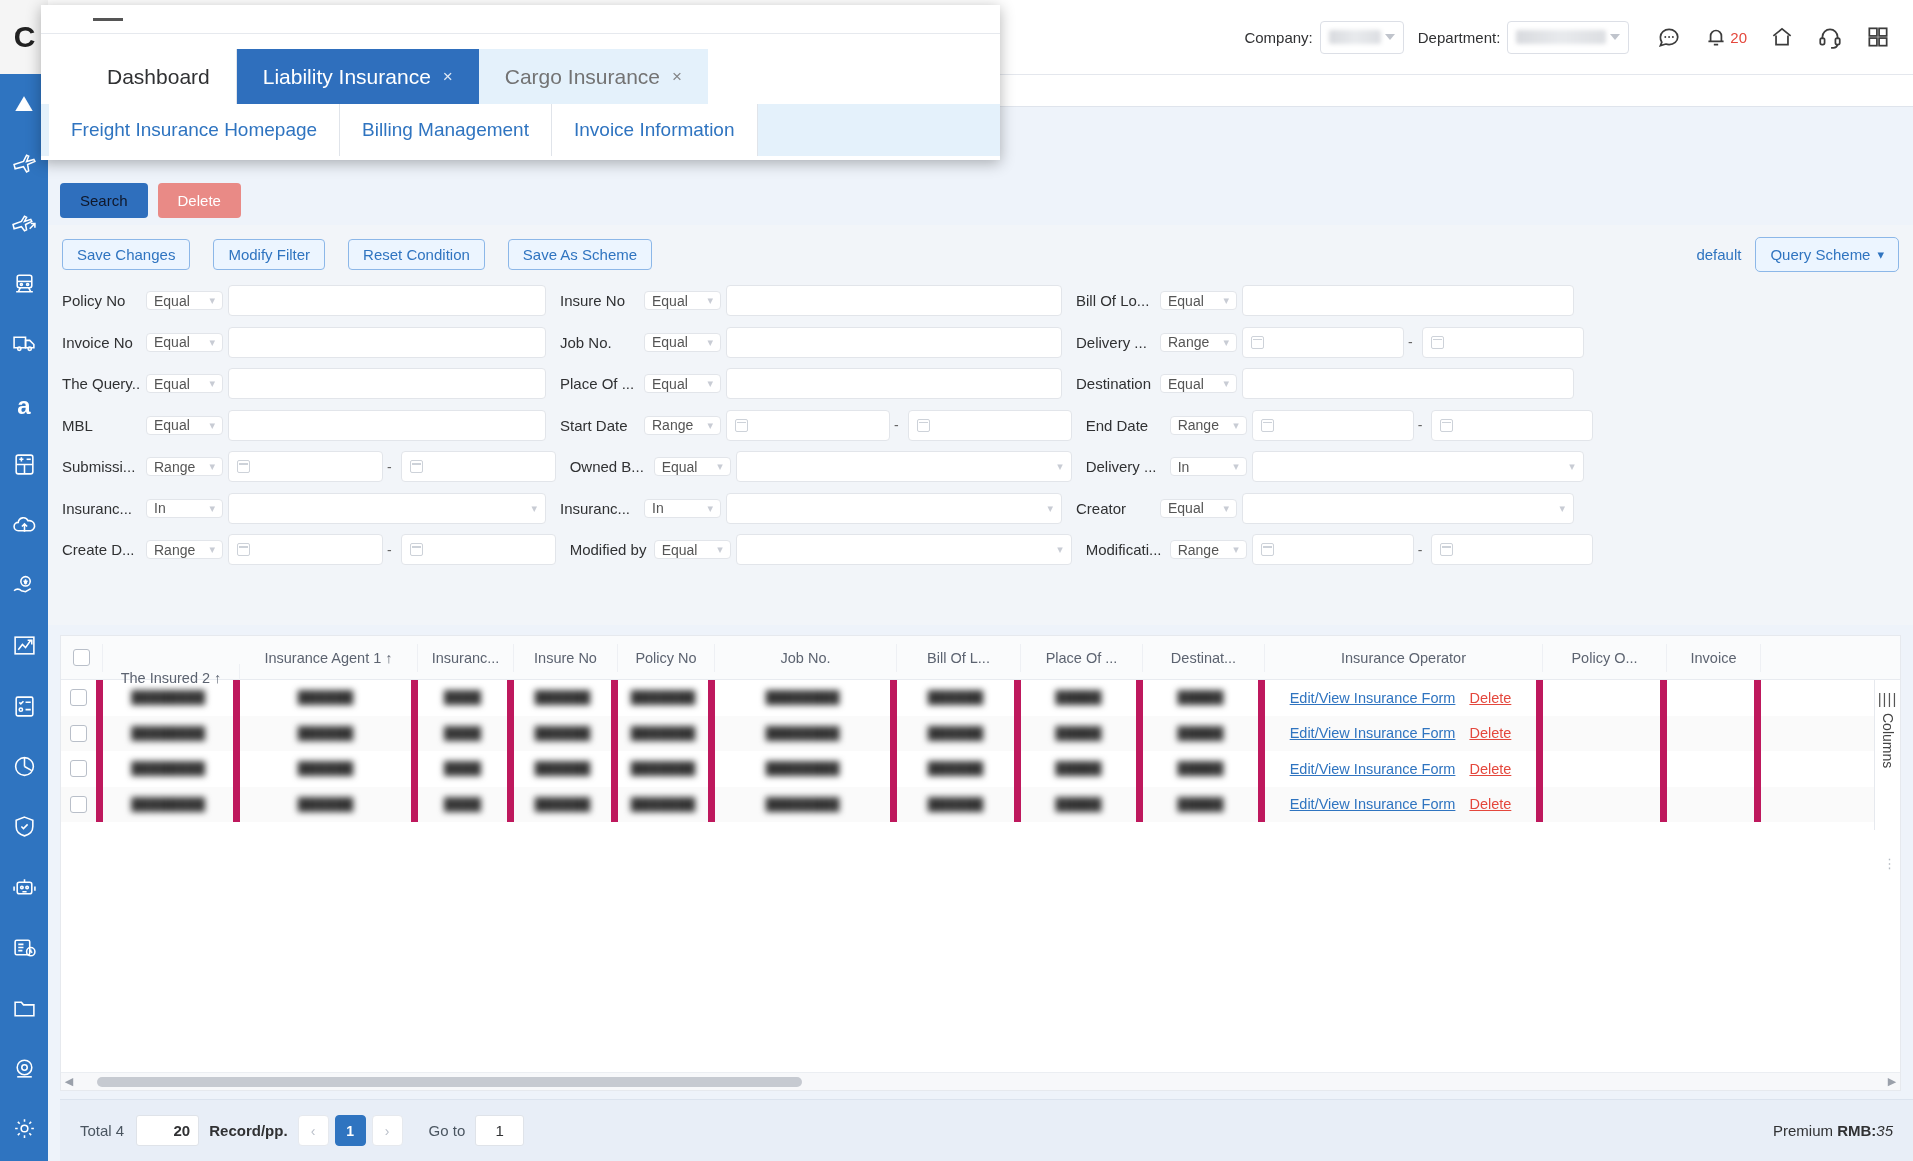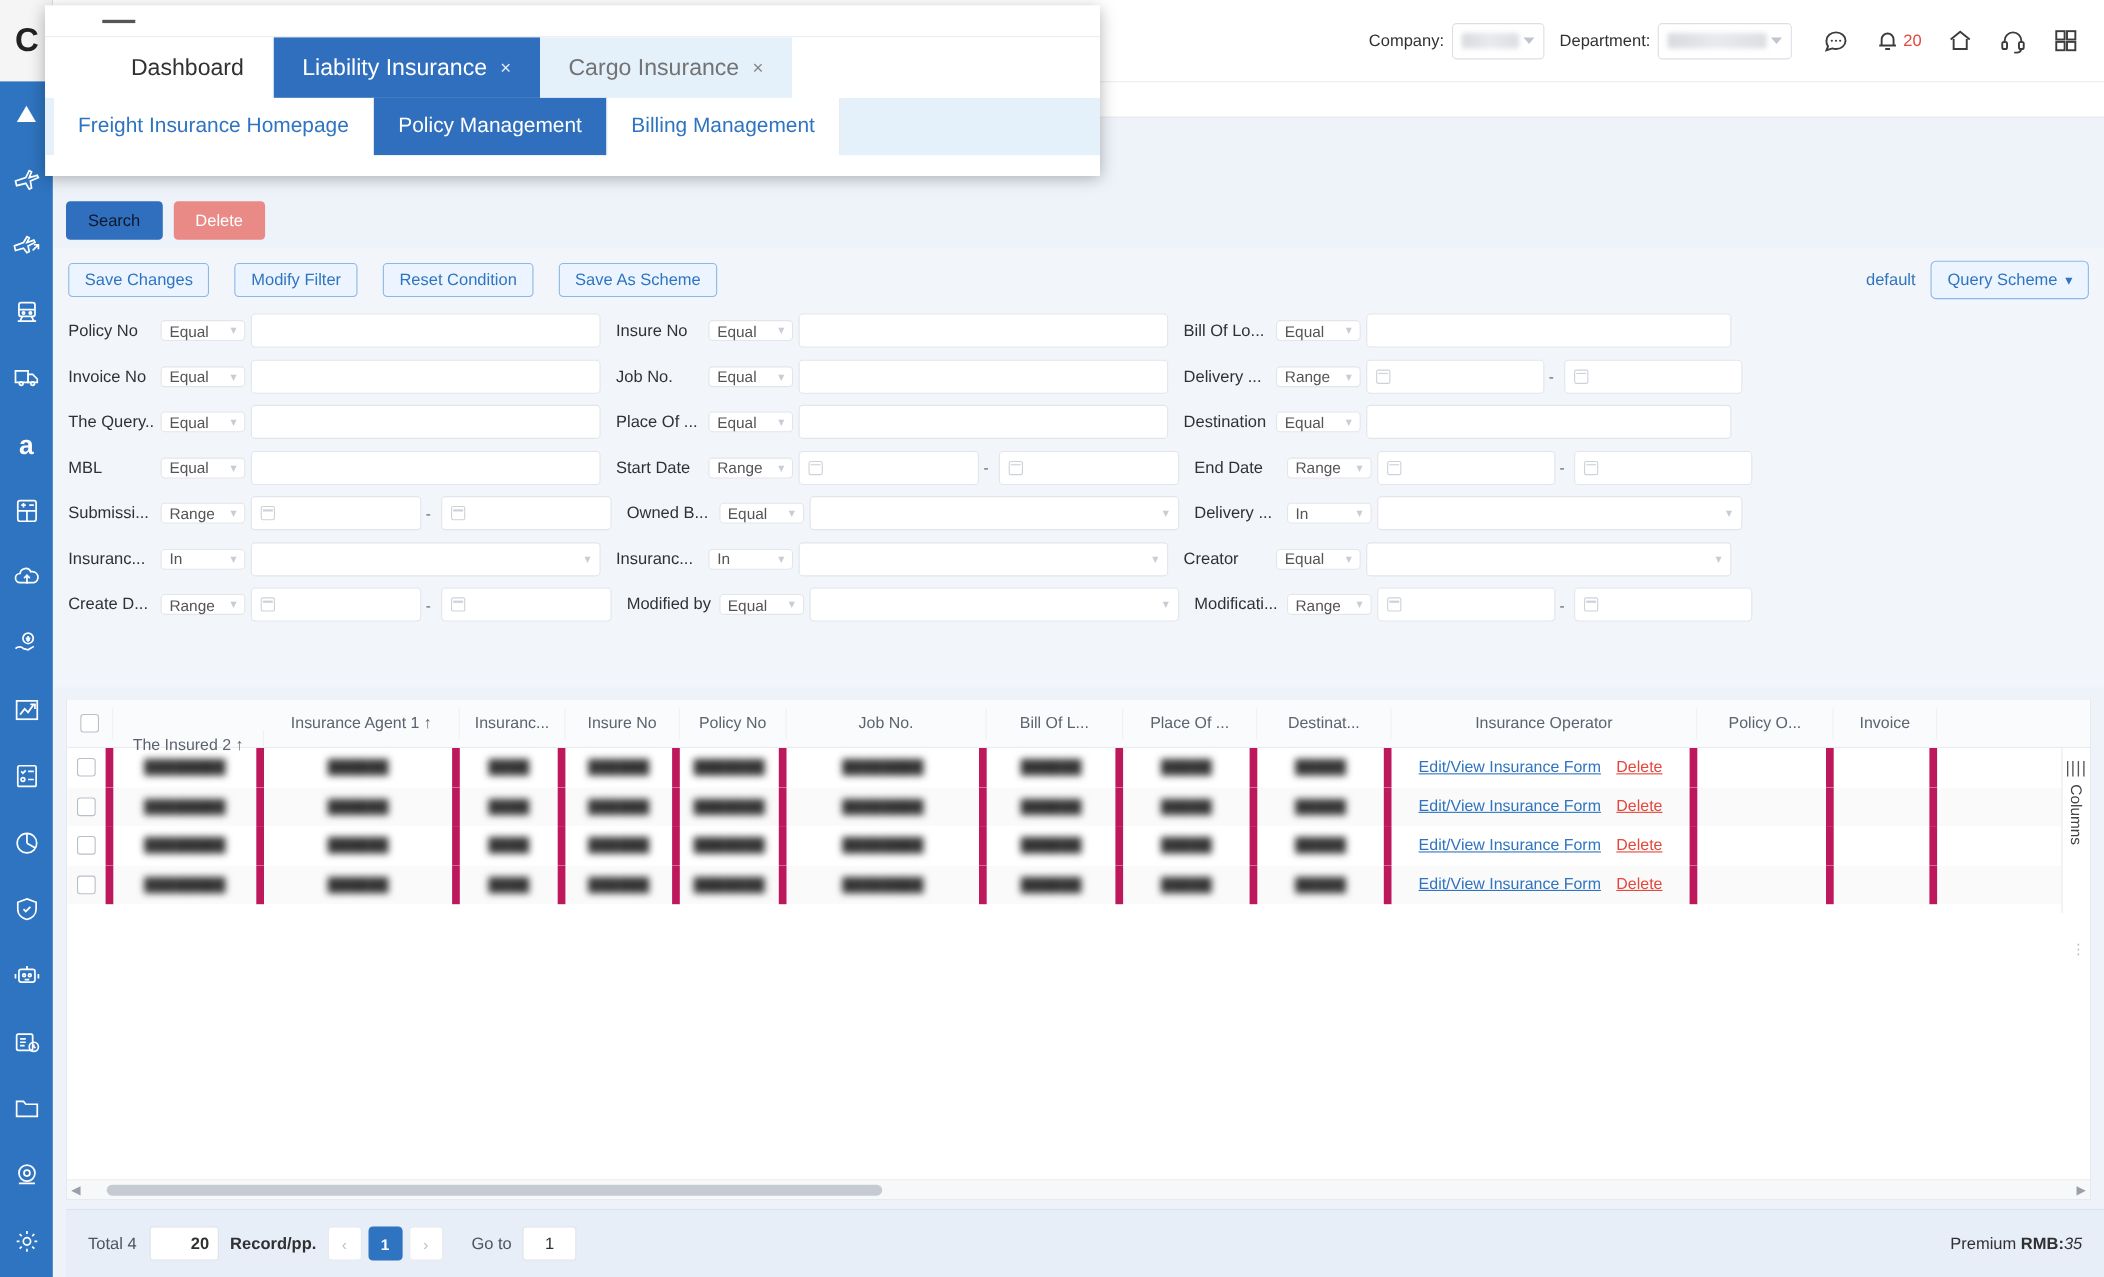--- a/index.html
+++ b/index.html
@@ -202,21 +202,21 @@
   
   .popup {
     position:absolute; left:41px; top:5px; width:959px; height:155px;
     background:#fff; box-shadow:0 3px 14px rgba(0,0,0,0.30);
     z-index:40; overflow:hidden;
   }
   .popup-titlebar { height:28px; background:#fff; display:flex; align-items:center; padding-left:52px; }
   .popup-dash { width:30px; height:3px; background:#555; }
   .popup-sep { height:1px; background:#e6e9ee; margin:0; }
 
-  .tabrow { height:55px; display:flex; align-items:stretch; padding-left:52px; background:#fff; }
+  .tabrow { height:55px; display:flex; align-items:stretch; padding-left:40px; background:#fff;margin-top:15px; }
   .tab {
     display:flex; align-items:center; gap:12px; padding:0 26px;
     font-size:21px; color:#303133; cursor:pointer;
   }
   .tab.plain { border-right:1px solid #e0e4ea; }
   .tab.active-blue { background:#2f6fbd; color:#fff; }
   .tab.lite { background:#e4f1fb; color:#737373;gap:12px; }
   .tab-x { font-size:17px; opacity:.85; }
 
   .subtabrow {
@@ -940,22 +940,22 @@
       <div class="tab lite">
         <span>Cargo Insurance</span>
         <span class="tab-x">×</span>
       </div>
     </div>
 
     <div class="subtabrow">
       <div class="subtab">
         <span>Freight Insurance Homepage</span>
       </div>
-      <div class="subtab active">
-        <span>Policy Management</span>
-      </div>
       <div class="subtab">
         <span>Billing Management</span>
       </div>
+      <div class="subtab">
+        <span>Invoice Information</span>
+      </div>
     </div>
   </div>
 
 </div>
 
 </body></html>

